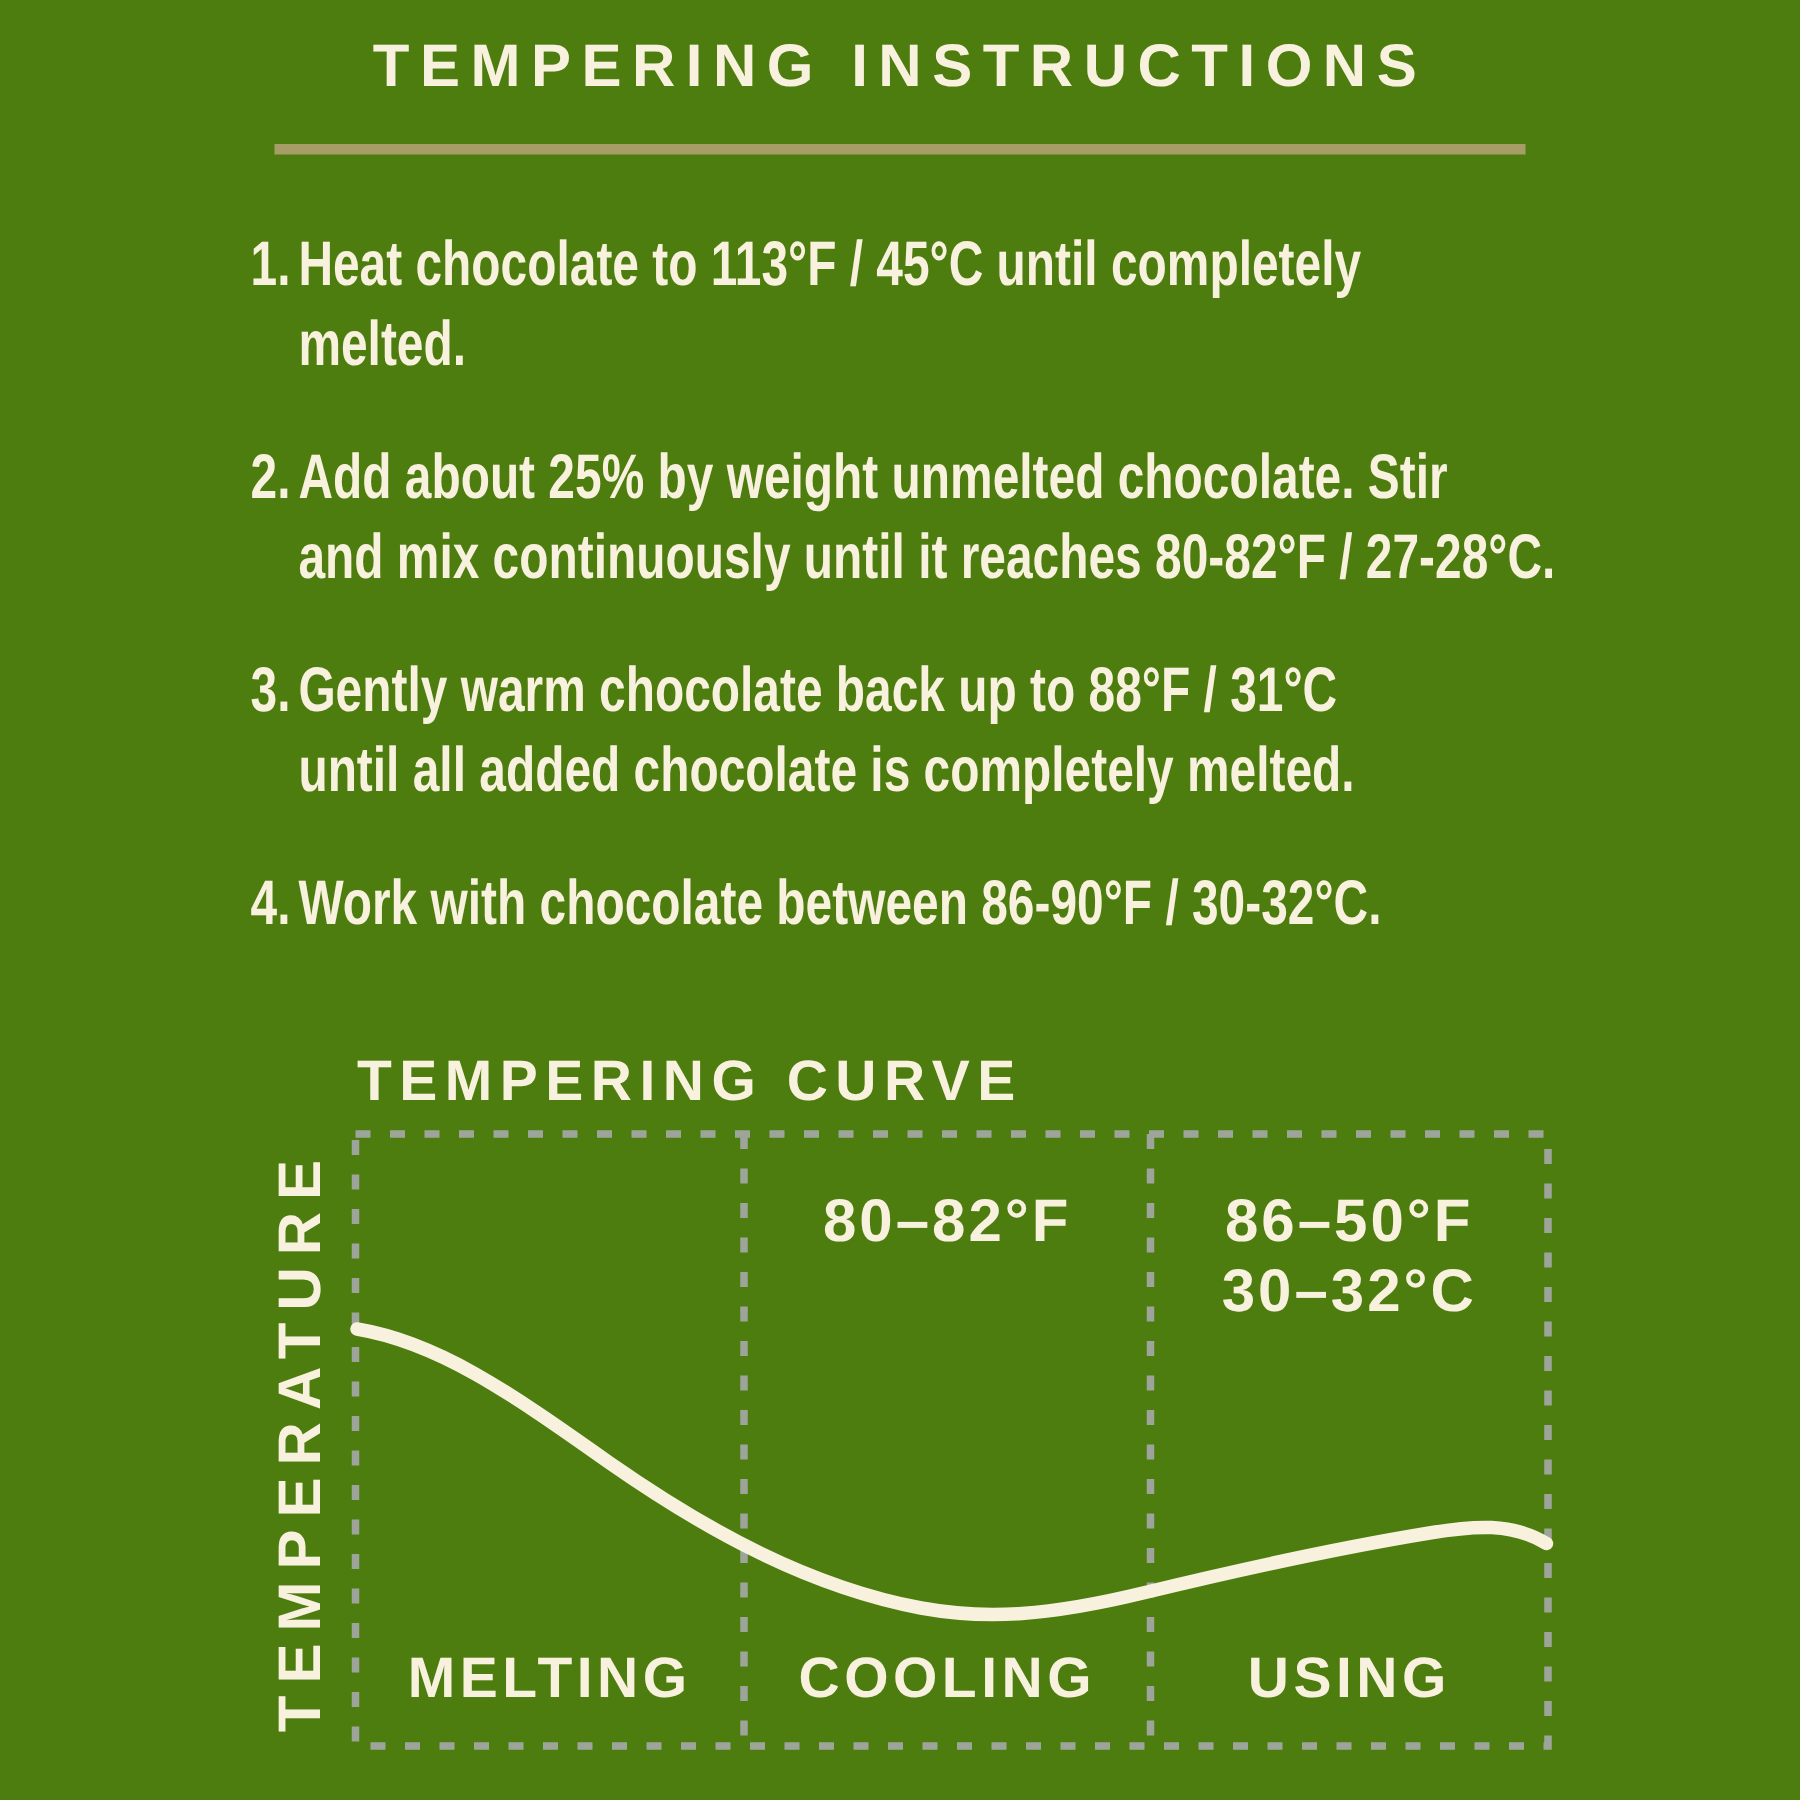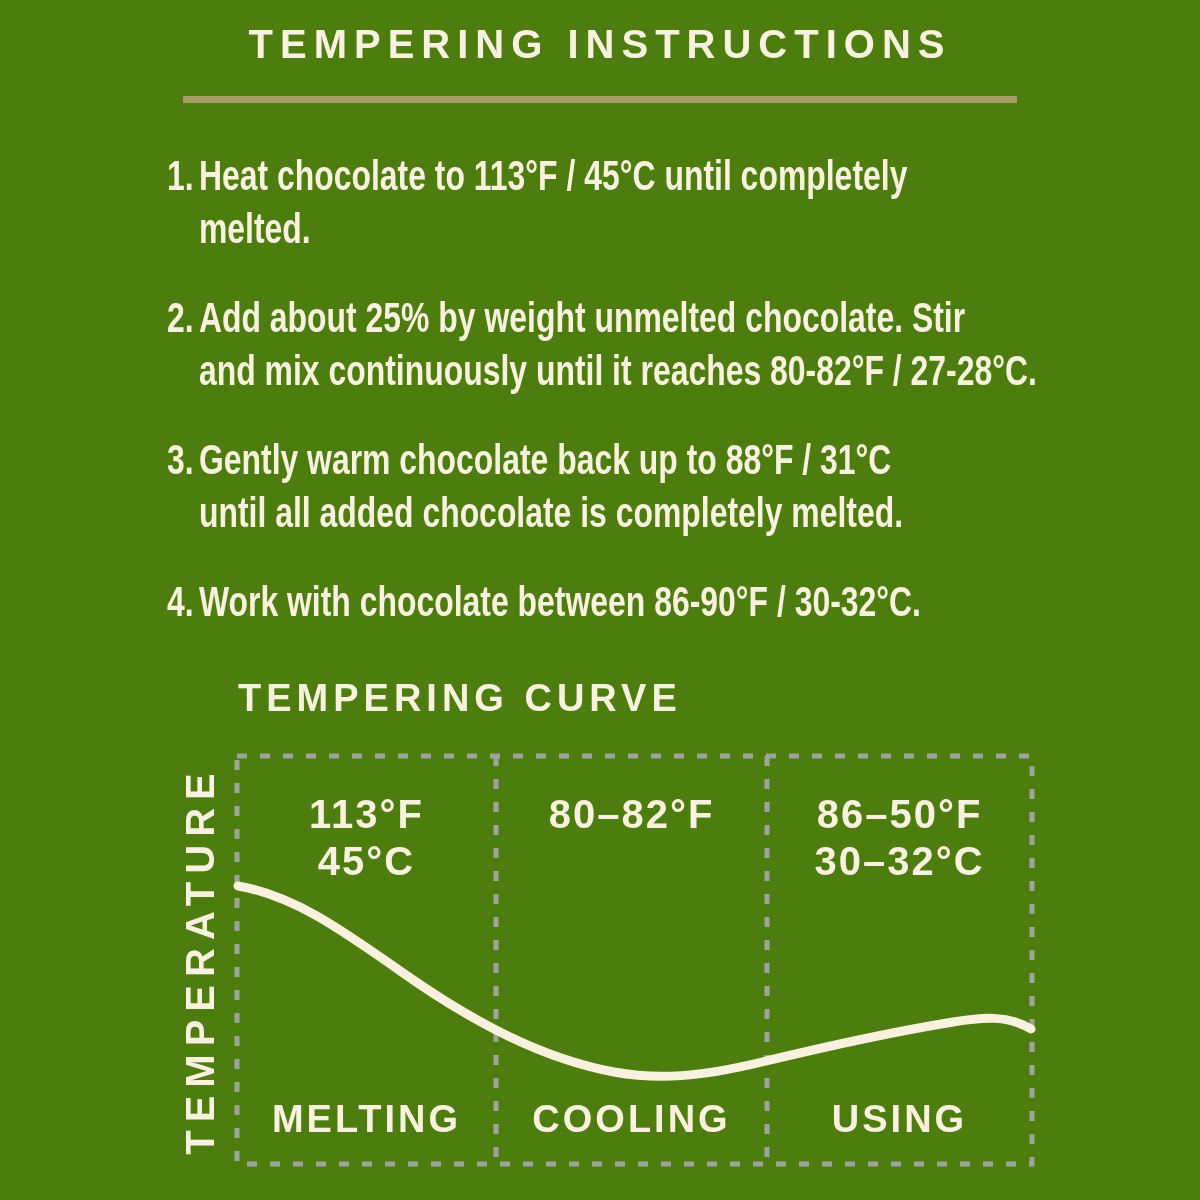--- a/index.html
+++ b/index.html
@@ -19,21 +19,21 @@
     background:#A79D66;
   }
   .steps{
     position:absolute;left:167px;top:149px;width:1320px;
     transform:scaleX(0.76);transform-origin:0 0;
   }
   .step{display:flex;margin-bottom:36px;font-size:42px;font-weight:bold;line-height:53px;}
   .step-num{flex:0 0 42px;}
   .step-line{white-space:nowrap;}
   .chart-title{
-    position:absolute;left:238px;top:677px;margin:0;
+    position:absolute;left:238px;top:700px;margin:0;
     font-size:38px;font-weight:bold;letter-spacing:5px;
   }
   .y-axis-label{
     position:absolute;left:-10px;top:940px;width:420px;height:40px;
     text-align:center;line-height:40px;
     font-size:40px;font-weight:bold;letter-spacing:8px;
     transform:rotate(-90deg);transform-origin:center center;
   }
   .chart-svg{position:absolute;left:0;top:0;width:1200px;height:1200px;}
   .col-label{
@@ -90,24 +90,20 @@
 
   <div class="y-axis-label">TEMPERATURE</div>
 
   <svg class="chart-svg" viewBox="0 0 1200 1200" aria-hidden="true">
     <rect x="237" y="756" width="795" height="408" fill="none" stroke="#9DA59B" stroke-width="5" stroke-dasharray="10 13"></rect>
     <line x1="496" y1="756" x2="496" y2="1164" stroke="#9DA59B" stroke-width="5" stroke-dasharray="10 13"></line>
     <line x1="767" y1="756" x2="767" y2="1164" stroke="#9DA59B" stroke-width="5" stroke-dasharray="10 13"></line>
     <path fill="none" stroke="#F8F1DE" stroke-width="9" stroke-linecap="round" d="M 238 886 C 292 895 338 927 406 975 C 472 1021 540 1058 614 1072 C 658 1080 700 1077 762 1062 C 828 1046 898 1031 953 1022 C 983 1017 1008 1015 1031 1029"></path>
   </svg>
 
-  <div class="col-label col-1">
-    <div>113°F</div>
-    <div>45°C</div>
-  </div>
   <div class="col-label col-2">
     <div>80–82°F</div>
   </div>
   <div class="col-label col-3">
     <div>86–50°F</div>
     <div>30–32°C</div>
   </div>
 
   <div class="phase-name col-1">MELTING</div>
   <div class="phase-name col-3">USING</div>

